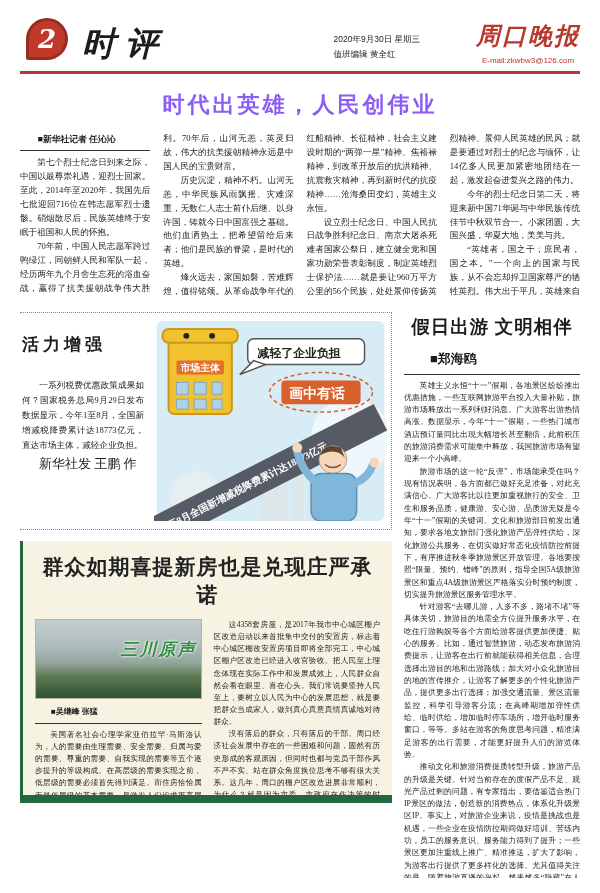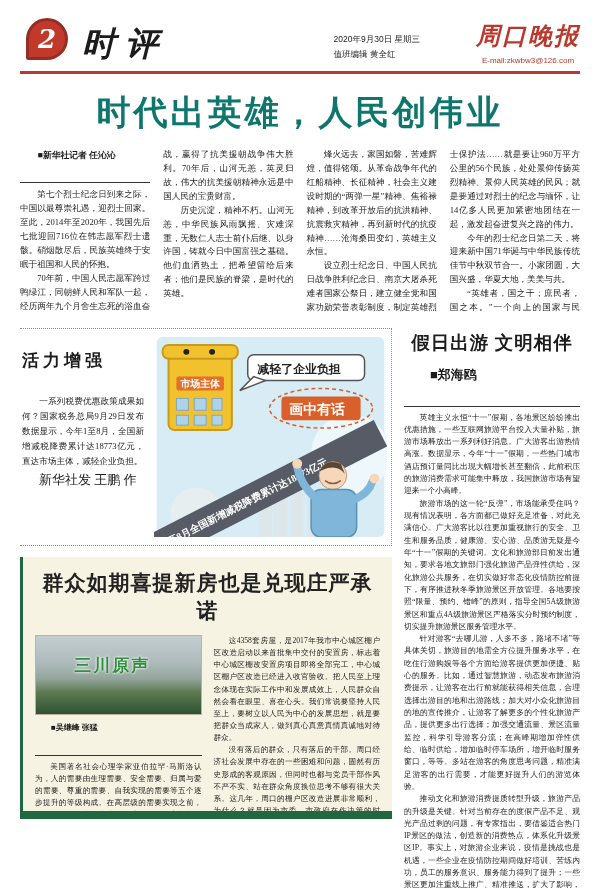--- a/index.html
+++ b/index.html
@@ -15,25 +15,25 @@
                    letter-spacing:10px; font-family:"DejaVu Serif","Liberation Serif",serif; }
   .issue-block { position:absolute; right:160px; top:12px; text-align:left; font-family:Liberation Sans, sans-serif; }
   .issue-block div { font-size:8.5px; color:#222; line-height:1.8; }
   .masthead { position:absolute; right:0; top:0; text-align:center; }
   .masthead .logo { font-size:24px; font-weight:bold; font-style:italic; color:#b8392e; letter-spacing:2px;
                     font-family:"DejaVu Serif",serif; }
   .masthead .email { font-size:8px; color:#b8392e; margin-top:4px; font-family:"Liberation Sans",sans-serif; }
 
   
   .lead { padding:0 20px; }
-  .lead h1 { text-align:center; font-size:34px; font-weight:900; letter-spacing:3px; margin:16px 0 12px 0; color:#0f766e; }
+  .lead h1 { text-align:center; font-size:22px; font-weight:900; letter-spacing:3px; margin:16px 0 12px 0; color:#8b5cf6; }
   .lead-body { column-count:4; column-gap:13px; height:170px; overflow:hidden;
                font-size:8.6px; line-height:1.62; text-align:justify; }
   .lead-body p { text-indent:2em; }
-  .byline { font-weight:bold; border-bottom:1px solid #333; padding-bottom:20px; margin-bottom:5px; font-size:8.8px; }
+  .byline { font-weight:bold; border-bottom:1px solid #333; padding-bottom:4px; margin-bottom:5px; font-size:8.8px; }
 
   
   .lower { display:flex; gap:12px; padding:0 20px; margin-top:10px; }
   .lower-left { width:372px; }
   .holiday { width:176px; height:566px; overflow:hidden; }
 
   
   .cartoon-box { height:218px; border-top:1px dotted #8a8a8a; border-bottom:1px dotted #8a8a8a;
                  border-right:1px dotted #8a8a8a; display:flex; padding:8px 4px 8px 0; gap:6px; }
   .cartoon-text { width:128px; padding:6px 4px 0 2px; }
@@ -45,22 +45,22 @@
 
   
   .housing { margin-top:11px; height:262px; background:#f7f3e2; border-left:3px solid #20683f;
              border-bottom:8px solid #20683f; padding:10px 12px 6px 12px; overflow:hidden; }
   .housing h2 { text-align:center; font-size:21px; font-weight:900; letter-spacing:1px; color:#222; margin:2px 0 10px 0; }
   .housing-cols { display:flex; gap:12px; }
   .housing-col { width:50%; font-size:7.6px; line-height:1.6; text-align:justify; }
   .housing-col p { text-indent:2em; }
   .photo { height:80px; border:1px solid #b9b3a0; margin-bottom:7px; position:relative;
            background:linear-gradient(180deg,#c3ced0 0%,#aebabc 34%,#93a59b 55%,#5d7a52 72%,#2f5233 100%); }
-  .photo .wm { position:absolute; left:0; right:12px; top:16px; text-align:center; font-size:17px; font-weight:bold;
-               color:#2f8f3e; text-shadow:0 0 3px #ffffff,0 0 2px #ffffff; letter-spacing:2px; }
+  .photo .wm { position:absolute; left:0; right:4px; top:16px; text-align:right; font-size:17px; font-weight:bold;
+               font-style:italic; color:#2f8f3e; text-shadow:0 0 3px #ffffff,0 0 2px #ffffff; letter-spacing:2px; }
   .housing .byline { font-size:8px; }
 
   
   .holiday h2 { text-align:center; font-size:18.5px; font-weight:900; letter-spacing:1px; margin:2px 0 10px 0; }
   .holiday-body { font-size:7.8px; line-height:1.58; text-align:justify; }
   .holiday-body p { text-indent:2em; }
   .holiday .byline { font-size:13px; }
 </style>
 </head>
 <body>

